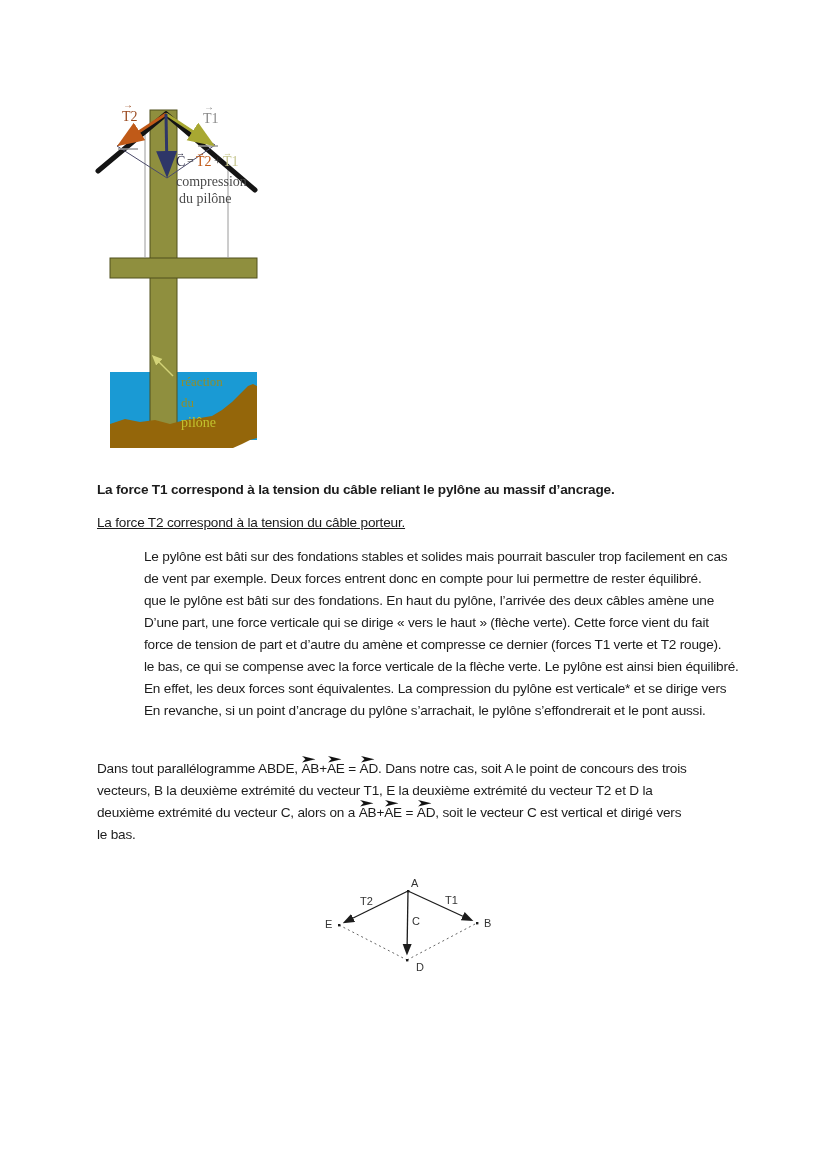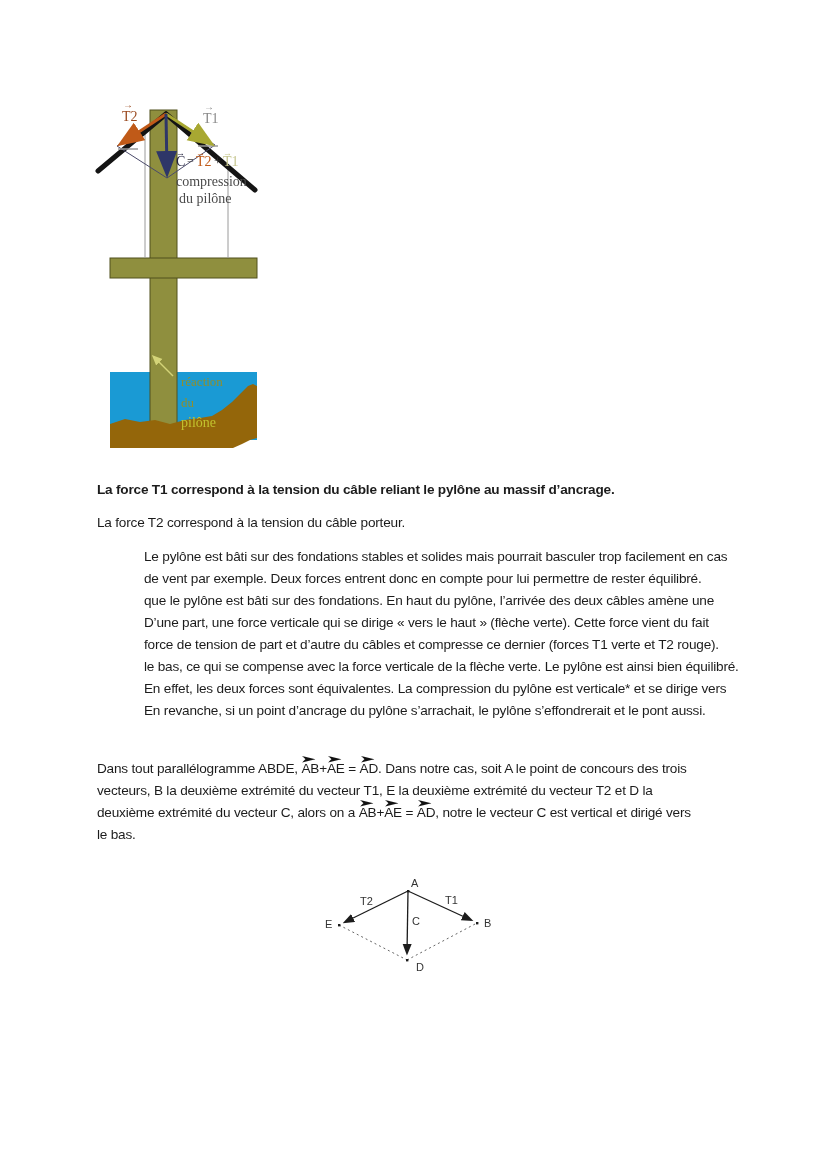--- a/index.html
+++ b/index.html
@@ -80,43 +80,43 @@
 
     <text x="86" y="293" font-size="13" fill="#8f8f2e">réaction</text>
     <text x="86" y="314" font-size="13" fill="#8f8f2e">du</text>
     <text x="86" y="334" font-size="14" fill="#c2c22e">pilône</text>
   </svg>
 
   <div class="para" style="top:479px;font-weight:bold;">
     <div class="ln">La force T1 correspond à la tension du câble reliant le pylône au massif d’ancrage.</div>
   </div>
 
-  <div class="para" style="top:512px;">
+  <div class="para" style="top:512px;text-decoration:underline;">
     <div class="ln">La force T2 correspond à la tension du câble porteur.</div>
   </div>
 
   <div class="para" style="top:546px;margin-left:47px;">
     <div class="ln">Le pylône est bâti sur des fondations stables et solides mais pourrait basculer trop facilement en cas</div>
     <div class="ln">de vent par exemple. Deux forces entrent donc en compte pour lui permettre de rester équilibré.</div>
     <div class="ln">que le pylône est bâti sur des fondations. En haut du pylône, l’arrivée des deux câbles amène une</div>
     <div class="ln">D’une part, une force verticale qui se dirige « vers le haut » (flèche verte). Cette force vient du fait</div>
-    <div class="ln">force de tension de part et d’autre du câbles et compresse ce dernier (forces T1 verte et T2 rouge).</div>
+    <div class="ln">force de tension de part et d’autre du amène et compresse ce dernier (forces T1 verte et T2 rouge).</div>
     <div class="ln">le bas, ce qui se compense avec la force verticale de la flèche verte. Le pylône est ainsi bien équilibré.</div>
     <div class="ln">En effet, les deux forces sont équivalentes. La compression du pylône est verticale* et se dirige vers</div>
     <div class="ln">En revanche, si un point d’ancrage du pylône s’arrachait, le pylône s’effondrerait et le pont aussi.</div>
   </div>
 
 
   <div class="para" style="top:758px;">
     <div class="ln">
       <span>Dans tout parallélogramme ABDE, </span><span class="vec"><span class="arr">➤</span><span>AB</span></span><span>+</span><span class="vec"><span class="arr">➤</span><span>AE</span></span><span> = </span><span class="vec"><span class="arr">➤</span><span>AD</span></span><span>. Dans notre cas, soit A le point de concours des trois</span>
     </div>
     <div class="ln">vecteurs, B la deuxième extrémité du vecteur T1, E la deuxième extrémité du vecteur T2 et D la</div>
     <div class="ln">
-      <span>deuxième extrémité du vecteur C, alors on a </span><span class="vec"><span class="arr">➤</span><span>AB</span></span><span>+</span><span class="vec"><span class="arr">➤</span><span>AE</span></span><span> = </span><span class="vec"><span class="arr">➤</span><span>AD</span></span><span>, notre le vecteur C est vertical et dirigé vers</span>
+      <span>deuxième extrémité du vecteur C, alors on a </span><span class="vec"><span class="arr">➤</span><span>AB</span></span><span>+</span><span class="vec"><span class="arr">➤</span><span>AE</span></span><span> = </span><span class="vec"><span class="arr">➤</span><span>AD</span></span><span>, soit le vecteur C est vertical et dirigé vers</span>
     </div>
     <div class="ln">le bas.</div>
   </div>
 
   <svg class="figure diagram2" style="left:312px;top:874px;" width="190" height="108" viewBox="0 0 190 108">
     <defs>
       <marker id="mBlack" markerWidth="9" markerHeight="8" refX="7" refY="3.5" orient="auto">
         <polygon points="0,0 9,3.5 0,7" fill="#1c1c1c"></polygon>
       </marker>
     </defs>

